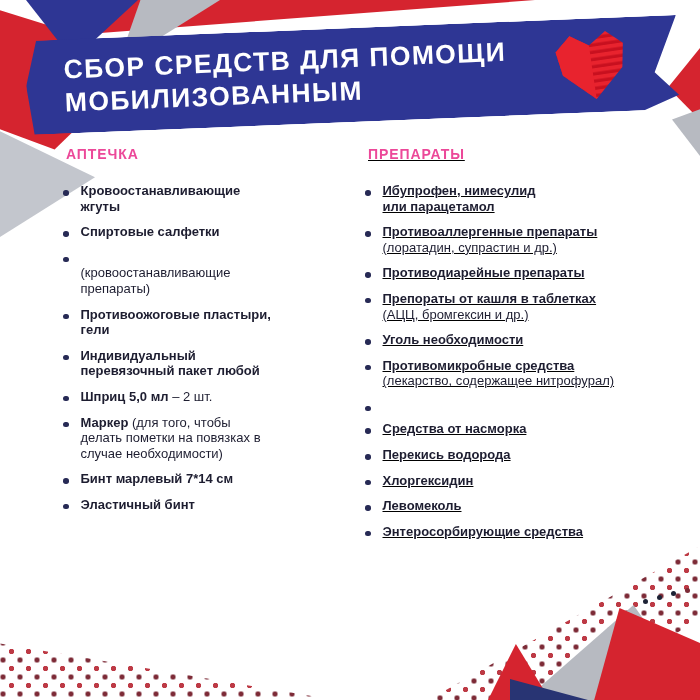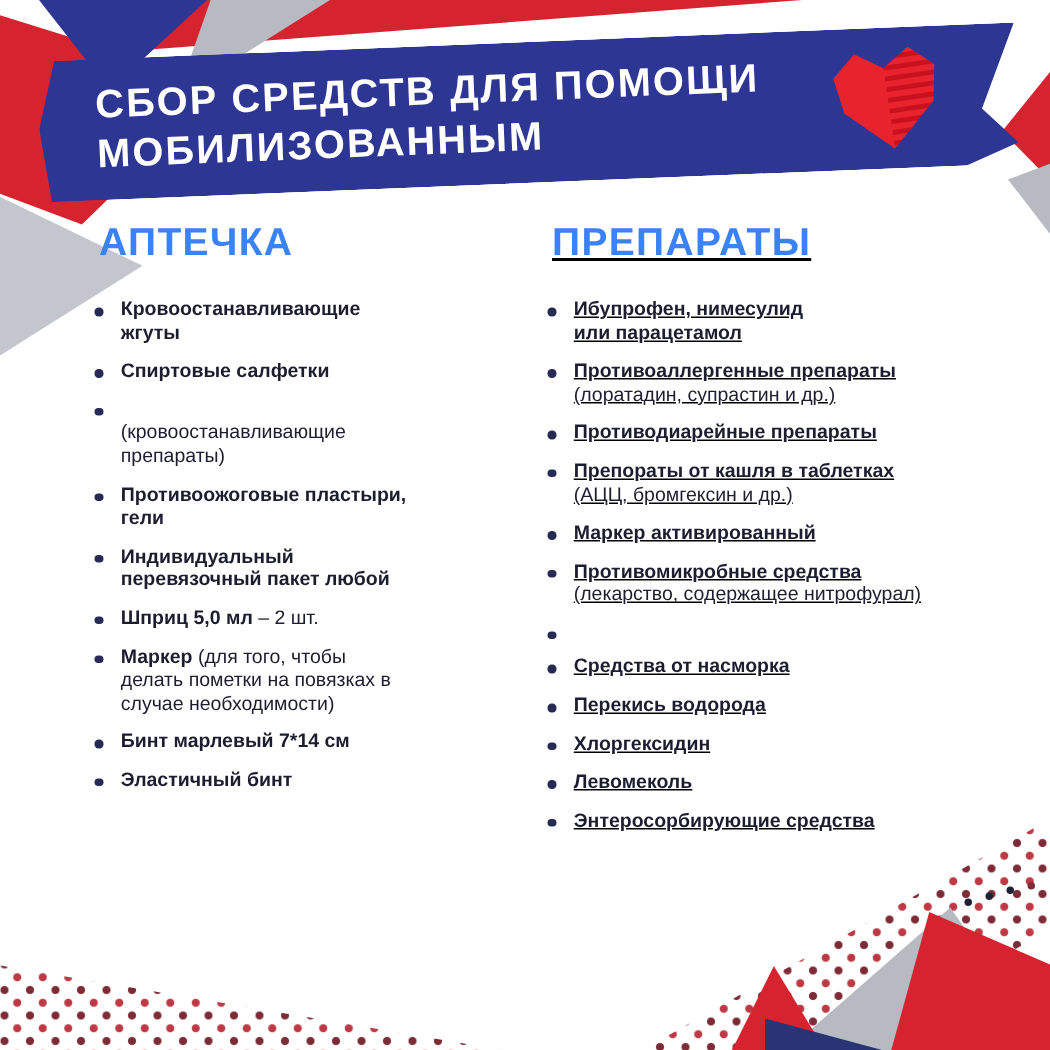--- a/index.html
+++ b/index.html
@@ -51,21 +51,21 @@
     clip-path:polygon(1.8% 0, 100% 0, 96.4% 60%, 100% 85%, 94.6% 100%, 1% 100%, 0 48%);
     display:flex; align-items:center; box-sizing:border-box; padding-left:38px;
   }
   .banner-titles { color:#ffffff; font-weight:bold; font-size:26.5px;
     line-height:1.24; letter-spacing:1.4px; }
   .heart { position:absolute; right:46px; top:7px; width:80px; height:80px; }
   
   .content { position:absolute; left:62px; top:146px; display:flex; gap:16px; }
   .col-left  { width:286px; }
   .col-right { width:316px;text-decoration:underline; }
-  .col-heading { color:#3b82f6; font-size:26px; font-weight:bold;
+  .col-heading { color:#ec4899; font-size:14px; font-weight:bold;
     letter-spacing:0.9px; margin:0 0 21px 4px; }
   .items { display:flex; flex-direction:column; gap:10px; }
   .item { display:flex; }
   .bullet { flex:0 0 auto; width:5.5px; height:5.5px; border-radius:50%;
     background:#272a55; margin:7px 12px 0 1px; }
   .item-text { font-size:13px; line-height:1.2; color:#1d1d30;
     white-space:pre-line; }
   .item-text b { font-weight:bold; }
   .item-text .reg { font-weight:normal; }
 </style>
@@ -174,21 +174,21 @@
     <span class="bullet"></span>
     <span class="item-text"><b>Противодиарейные препараты</b><span class="reg"></span></span>
   </div>
           <div class="item">
     <span class="bullet"></span>
     <span class="item-text"><b>Препораты от кашля в таблетках</b><span class="reg">
 (АЦЦ, бромгексин и др.)</span></span>
   </div>
           <div class="item">
     <span class="bullet"></span>
-    <span class="item-text"><b>Маркер активированный</b><span class="reg"></span></span>
+    <span class="item-text"><b>Уголь необходимости</b><span class="reg"></span></span>
   </div>
           <div class="item">
     <span class="bullet"></span>
     <span class="item-text"><b>Противомикробные средства</b><span class="reg">
 (лекарство, содержащее нитрофурал)</span></span>
   </div>
           <div class="item">
     <span class="bullet"></span>
   </div>
           <div class="item">

